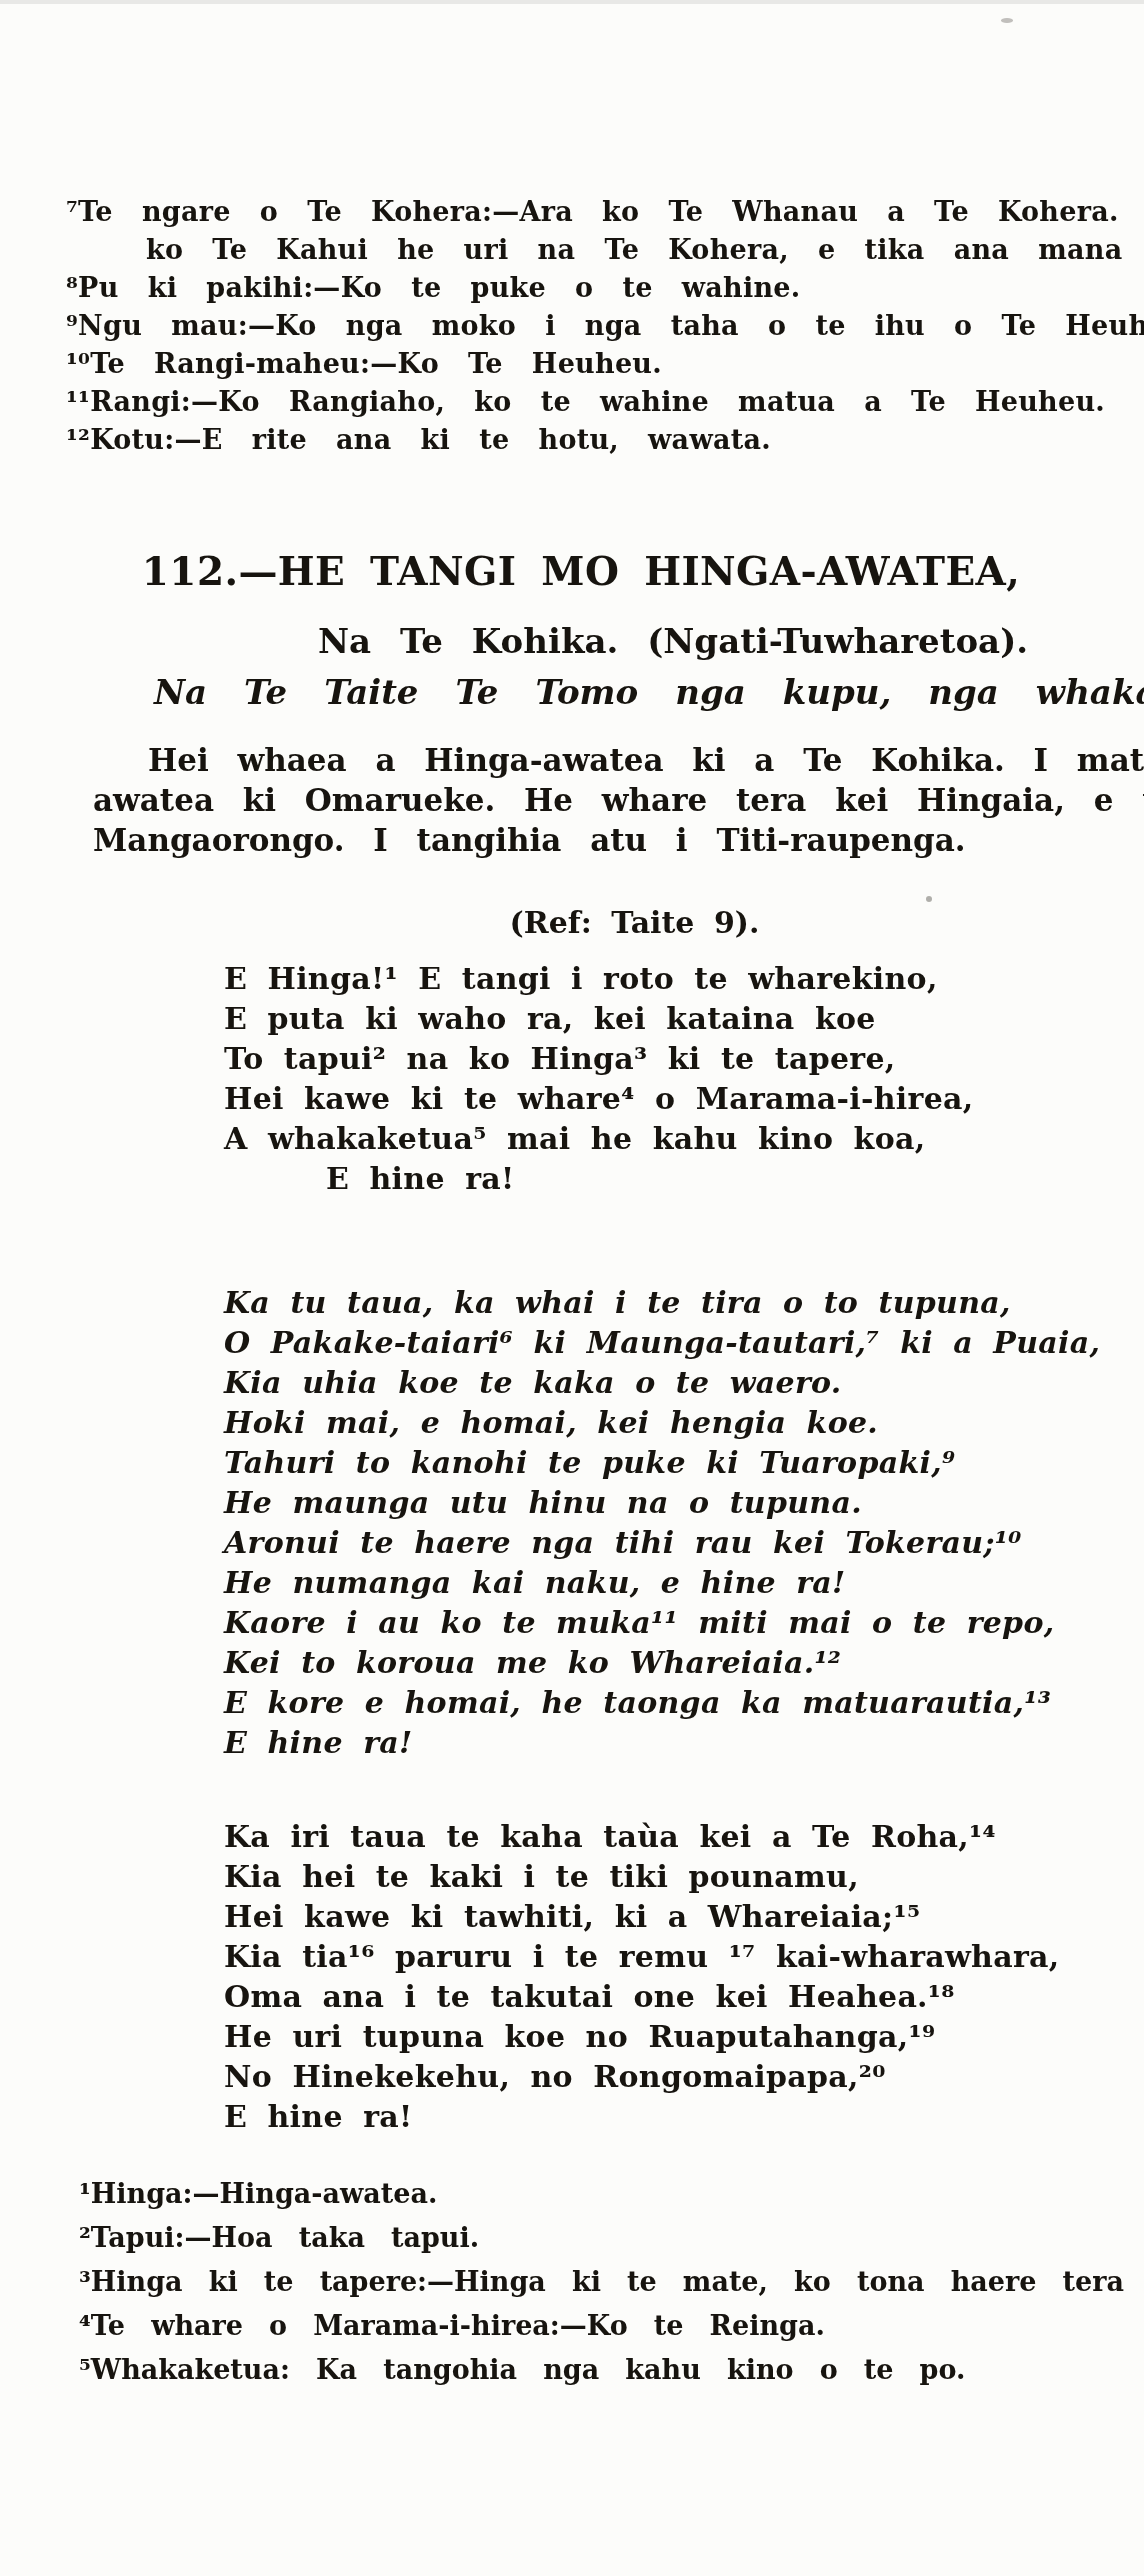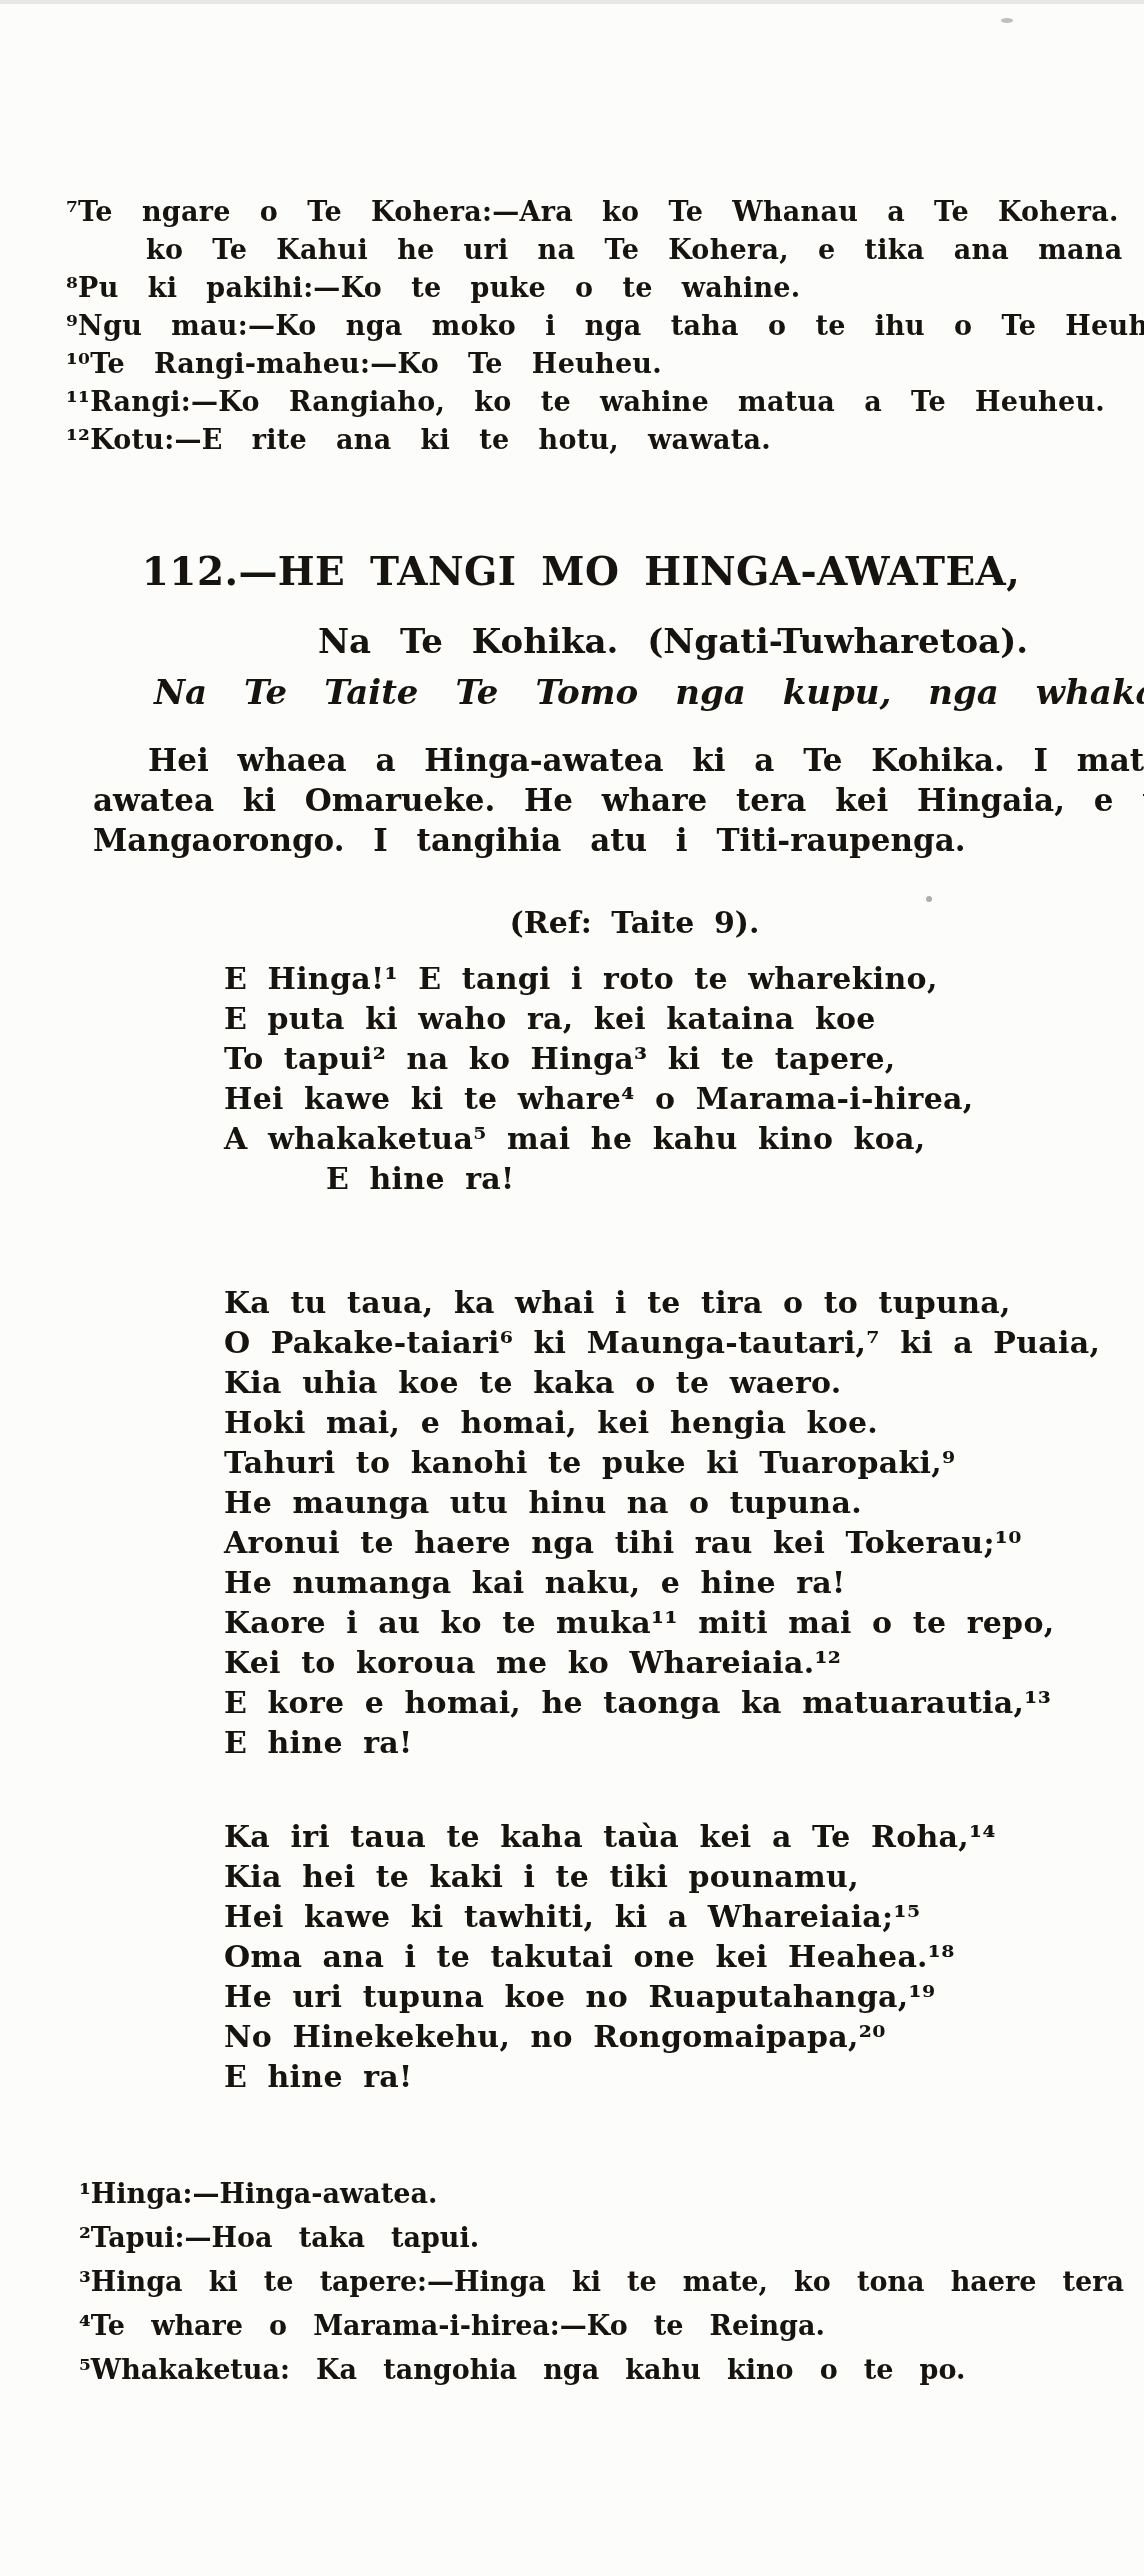--- a/index.html
+++ b/index.html
@@ -59,21 +59,21 @@
     word-spacing:0.3em;
   }
 
   
   .stanza{
     position:absolute;left:224px;
     font-size:30px;line-height:40px;
     word-spacing:0.32em;letter-spacing:0.01em;
   }
   .s1{top:955px;}
-  .s2{top:1279px;}
+  .s2{top:1279px;font-style:italic;}
   .s3{top:1813px;}
   .stanza .refrain-indent{padding-left:102px;}
 
   
   .bottom-notes{
     position:absolute;left:79px;top:2168px;
     font-size:27px;line-height:44px;
     word-spacing:0.62em;
   }
 
@@ -130,20 +130,21 @@
     <div class="line">Kaore i au ko te muka¹¹ miti mai o te repo,</div>
     <div class="line">Kei to koroua me ko Whareiaia.¹²</div>
     <div class="line">E kore e homai, he taonga ka matuarautia,¹³</div>
     <div class="line">E hine ra!</div>
   </section>
 
   <section class="stanza s3">
     <div class="line">Ka iri taua te kaha taùa kei a Te Roha,¹⁴</div>
     <div class="line">Kia hei te kaki i te tiki pounamu,</div>
     <div class="line">Hei kawe ki tawhiti, ki a Whareiaia;¹⁵</div>
+    <div class="line">Kia tia¹⁶ paruru i te remu ¹⁷ kai-wharawhara,</div>
     <div class="line">Oma ana i te takutai one kei Heahea.¹⁸</div>
     <div class="line">He uri tupuna koe no Ruaputahanga,¹⁹</div>
     <div class="line">No Hinekekehu, no Rongomaipapa,²⁰</div>
     <div class="line">E hine ra!</div>
   </section>
 
   <section class="bottom-notes">
     <div class="line">¹Hinga:—Hinga-awatea.</div>
     <div class="line">²Tapui:—Hoa taka tapui.</div>
     <div class="line">³Hinga ki te tapere:—Hinga ki te mate, ko tona haere tera ki</div>

